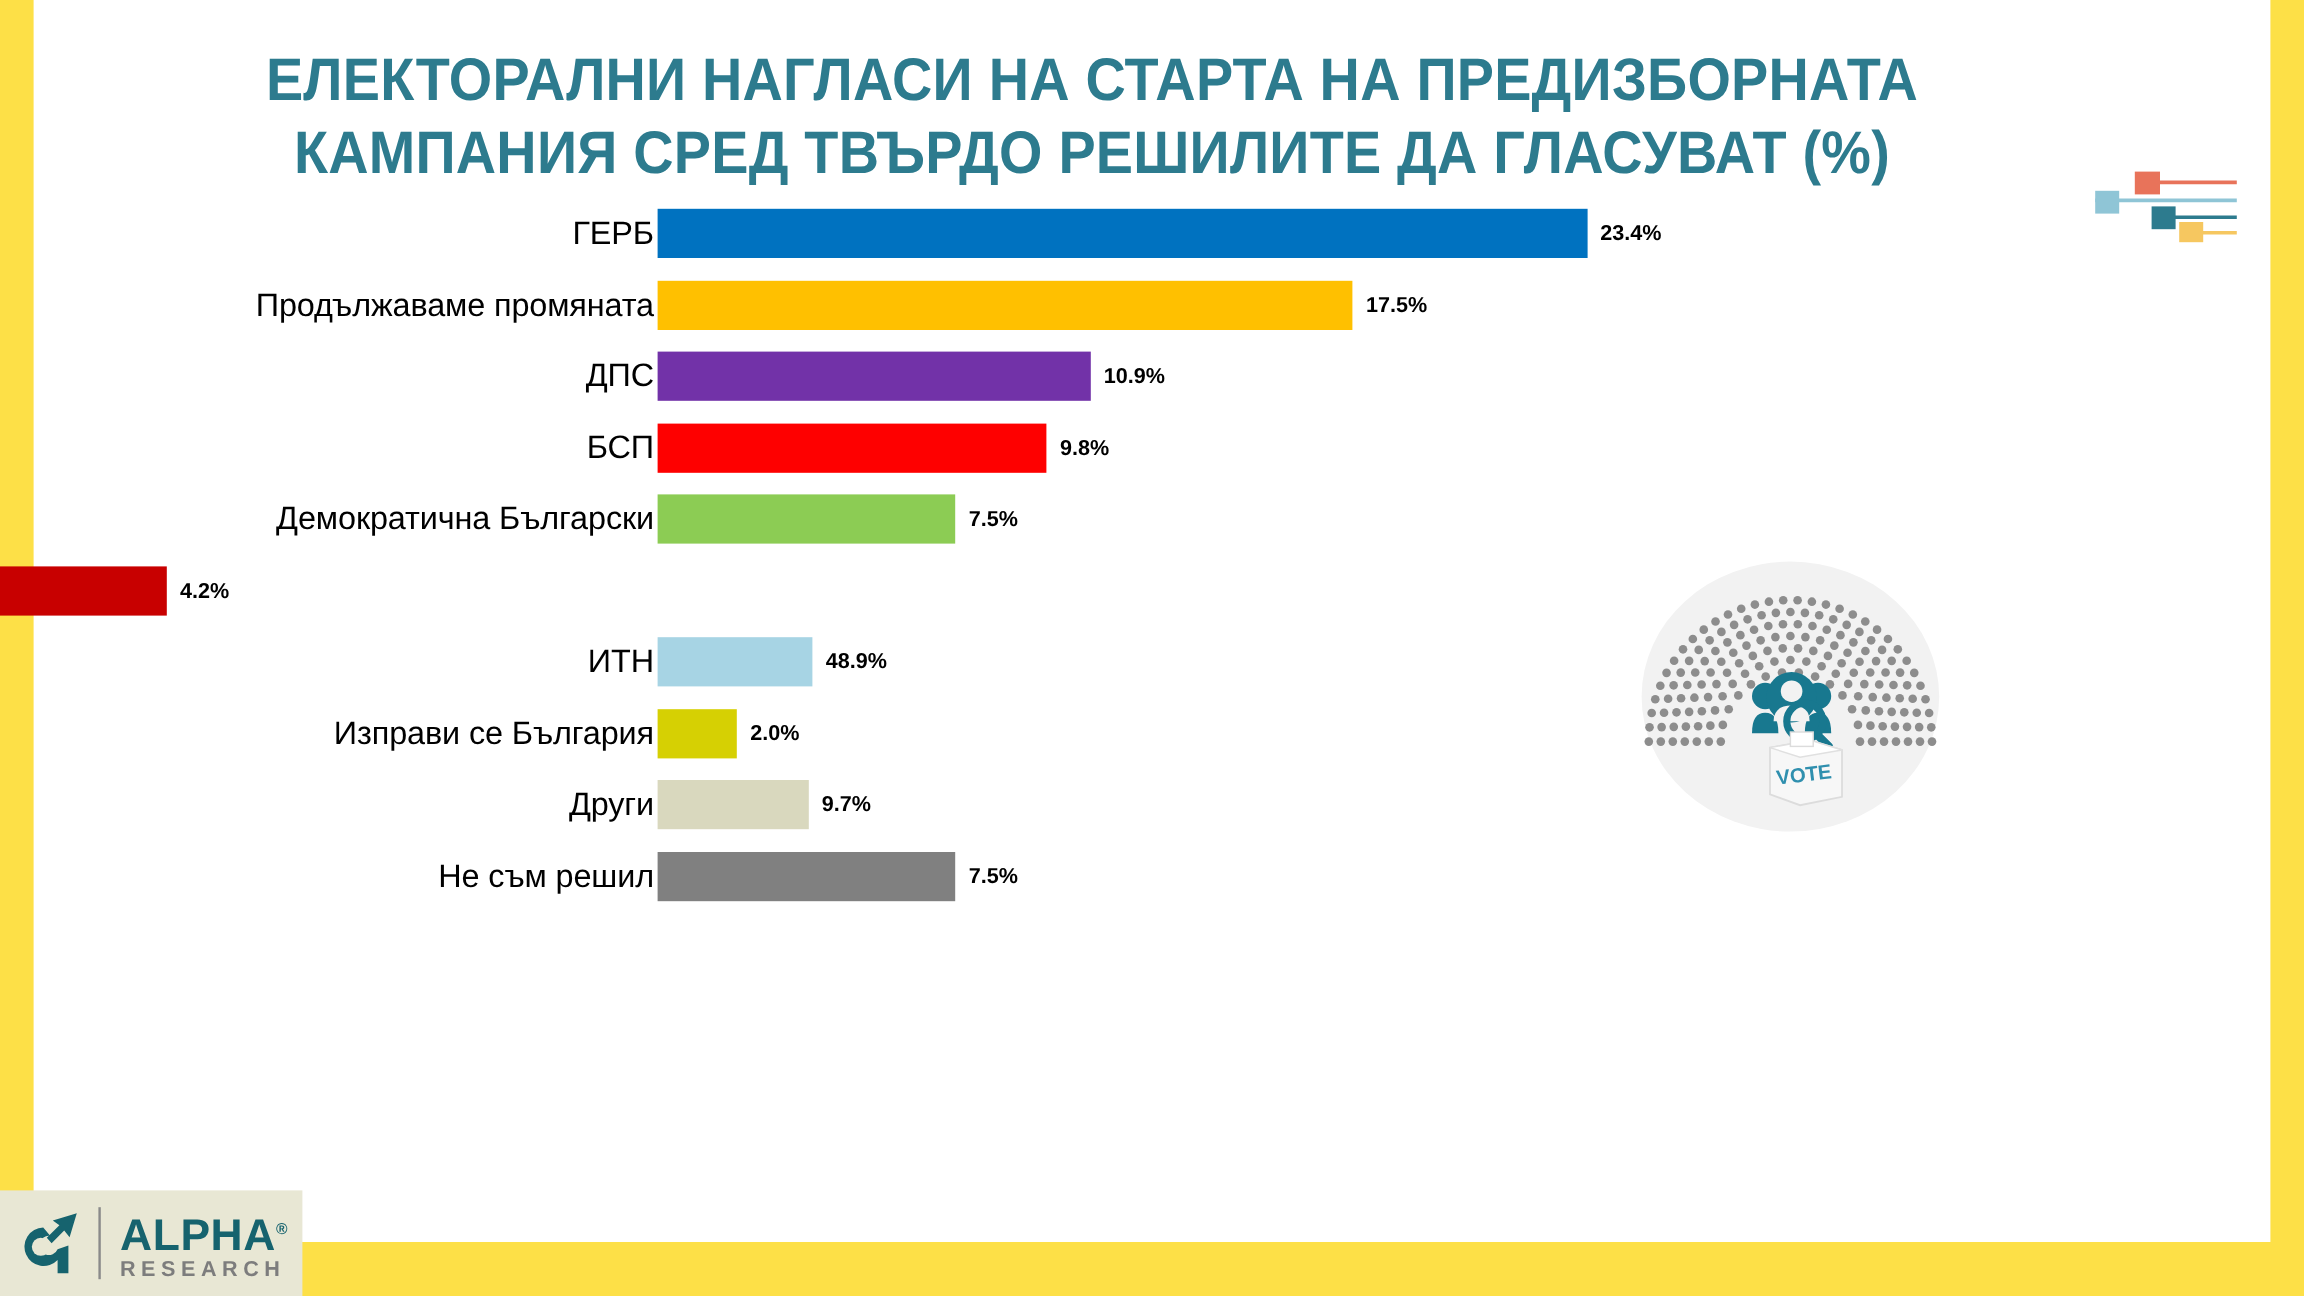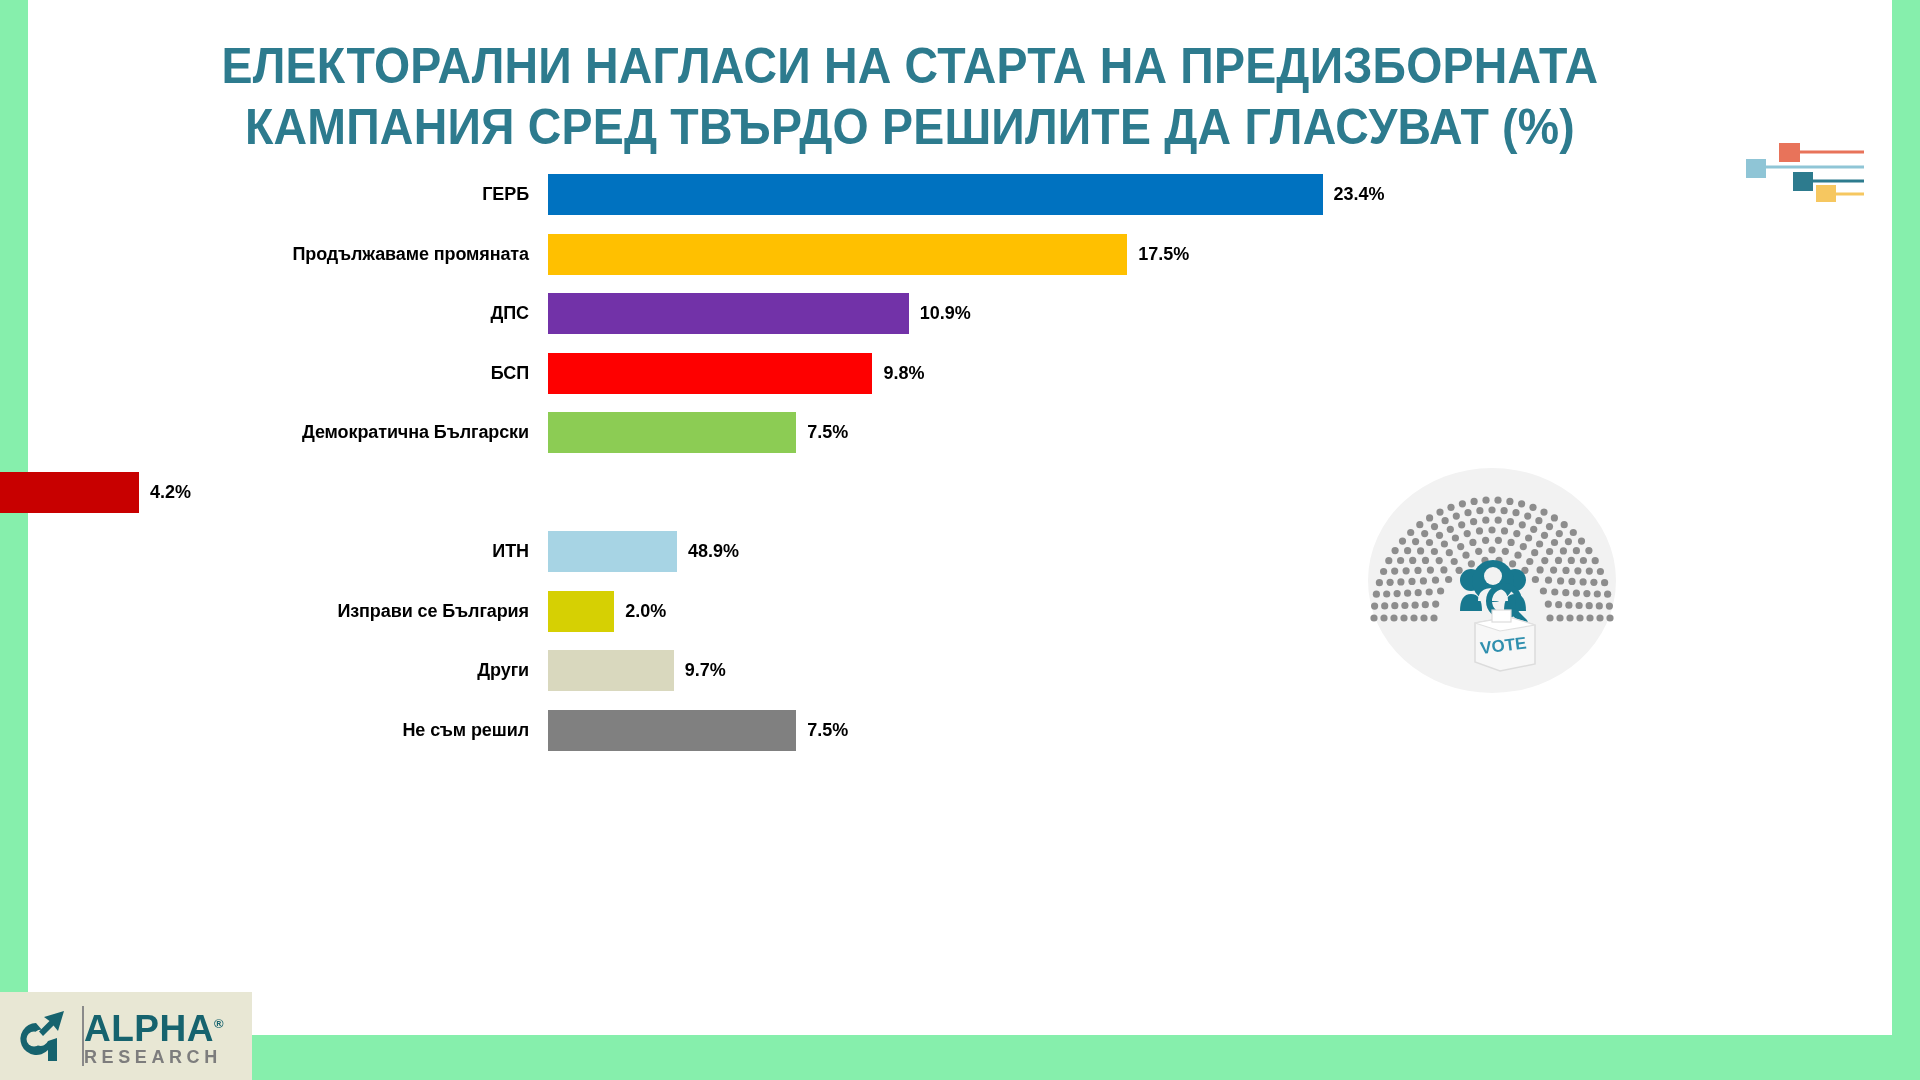--- a/index.html
+++ b/index.html
@@ -13,21 +13,21 @@
     height: 1080px;
     overflow: hidden;
     font-family: "Liberation Sans", "DejaVu Sans", sans-serif;
     position: relative;
   }
 
   
   #slide {
     position: absolute;
     inset: 0;
-    background: #86efac;          
+    background: #fde047;          
   }
   #canvas {
     position: absolute;
     left: 28px;
     top: 0px;
     width: 1864px;
     height: 1035px;
     background: #ffffff;
   }
 
@@ -70,24 +70,24 @@
   }
   .bar-row {
     position: relative;
     height: 59.5px;
     display: flex;
     align-items: center;
   }
   .cat-label {
     width: 548px;
     text-align: right;
-    padding-right: 19px;
+    padding-right: 3px;
     box-sizing: border-box;
-    font-size: 18px;
-    font-weight: bold;
+    font-size: 27px;
+    font-weight: normal;
     color: #000000;
     white-space: nowrap;
     letter-spacing: -0.1px;
   }
   .bar-wrap {
     display: flex;
     align-items: center;
     flex: 1 1 auto;
   }
   .bar {
@@ -126,21 +126,21 @@
     background: #e8e7d4;
     display: flex;
     align-items: center;
     padding-left: 14px;
     box-sizing: border-box;
   }
   #logo .wordmark {
     display: flex;
     flex-direction: column;
     margin-left: 10px;
-    padding-left: 0;
+    padding-left: 16px;
     border-left: 2px solid #8a8a8a;
   }
   #logo .alpha {
     font-family: "Liberation Sans Narrow", "Liberation Sans", sans-serif;
     font-size: 37px;
     font-weight: bold;
     color: #16636e;
     letter-spacing: 0.5px;
     line-height: 36px;
   }

